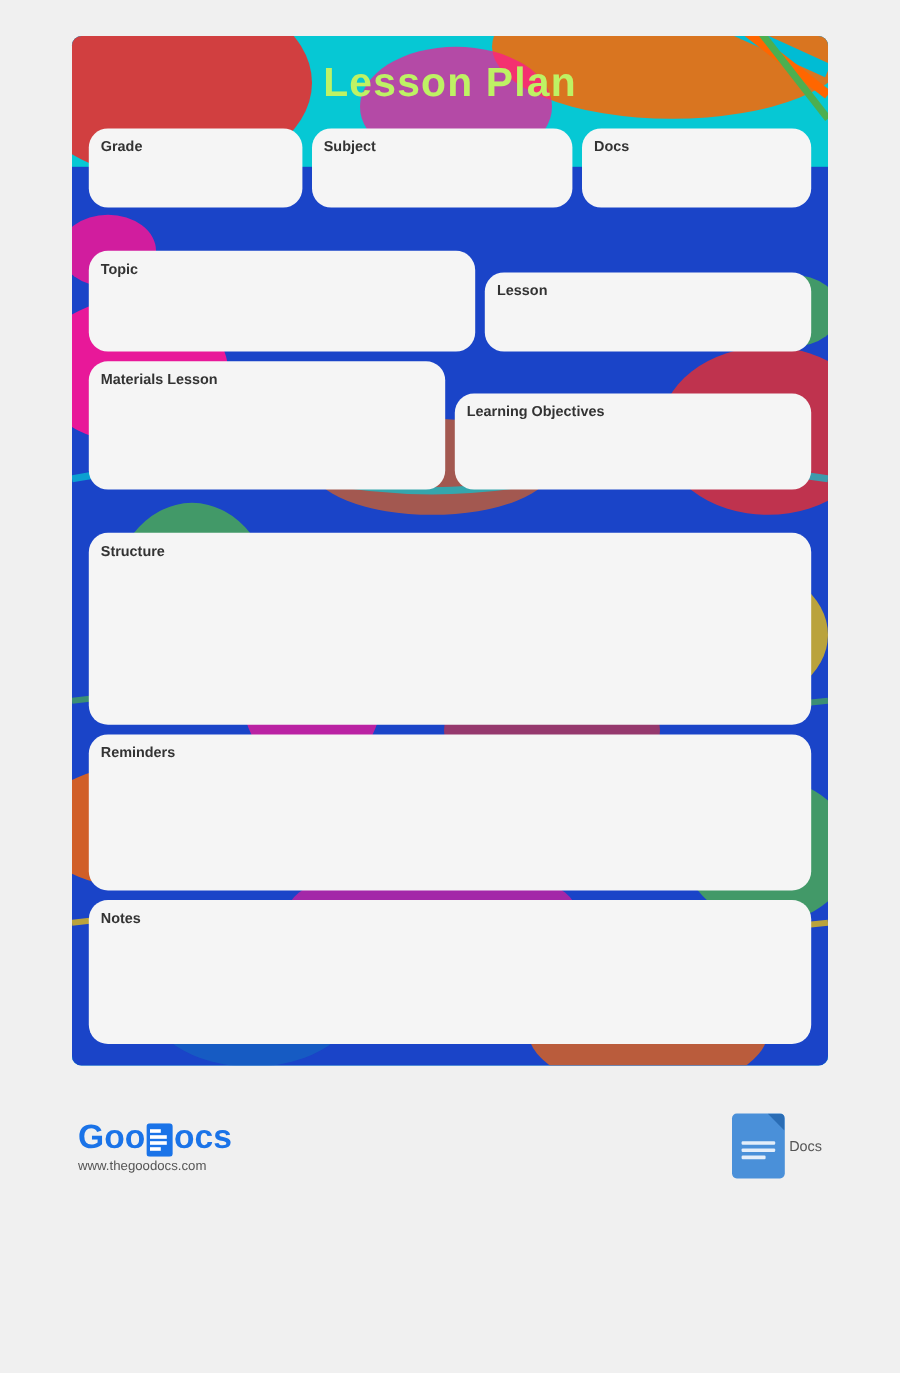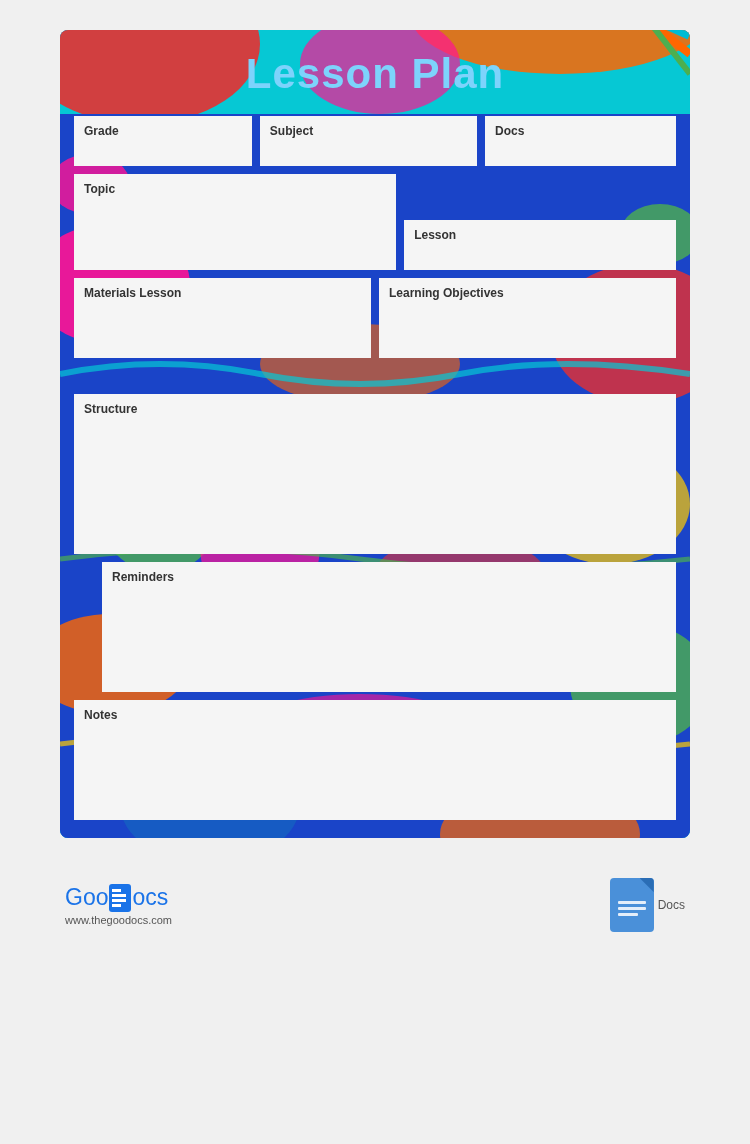--- a/index.html
+++ b/index.html
@@ -34,24 +34,24 @@
     
     .card-header {
       position: relative;
       z-index: 1;
       text-align: center;
       padding: 12px 10px 14px;
       background: transparent;
     }
 
     .card-title {
-      font-size: 42px;
+      font-size: 34px;
       font-weight: 900;
       font-family: 'Arial Black', Arial, sans-serif;
-      color: #7dd3fc;
+      color: #bef264;
       letter-spacing: 1px;
       text-shadow: none;
     }
 
     
     .card-content {
       position: relative;
       z-index: 1;
       display: flex;
       flex-direction: column;
@@ -59,47 +59,47 @@
       padding: 4px 6px 10px;
     }
 
     .row {
       display: flex;
       gap: 8px;
     }
 
     .field-box {
       background: #f5f5f5;
-      border-radius: 0;
-      padding: 8px 10px 2px;
+      border-radius: 16px;
+      padding: 8px 10px 18px;
       flex: 1;
     }
 
     .field-label {
       font-size: 12px;
       font-weight: bold;
       color: #333;
       margin-bottom: 6px;
       display: block;
     }
 
     .field-content {
       min-height: 20px;
     }
 
     
     .field-grade { flex: 1.2; }
     .field-subject { flex: 1.5; }
     .field-date { flex: 1.3; }
 
-    .field-topic { flex: 1.2; }
+    .field-topic { flex: 1.2; margin-top: 28px; }
     .field-lesson { flex: 1; margin-top: 46px; }
 
     .field-materials { flex: 1; min-height: 80px; }
-    .field-learning { flex: 1; min-height: 80px; }
+    .field-learning { flex: 1; min-height: 80px; margin-top: 27px; }
 
     .field-structure {
       min-height: 160px;
       margin-top: 28px;
     }
 
     .field-reminders {
       min-height: 130px;
     }
 
@@ -124,22 +124,22 @@
       align-items: center;
       padding: 10px 5px;
     }
 
     .footer-logo-section {
       display: flex;
       flex-direction: column;
     }
 
     .footer-logo-text {
-      font-size: 23px;
-      font-weight: normal;
+      font-size: 28px;
+      font-weight: bold;
     }
 
     .footer-logo-text .goo {
       color: #1a73e8;
     }
 
     .footer-logo-text .d-letter {
       color: #ea4335;
       position: relative;
       display: inline-block;
@@ -289,21 +289,21 @@
       </div>
 
       <div class="row">
         <div class="field-box field-structure" style="width:100%;">
           <span class="field-label">Structure</span>
           <div class="field-content"></div>
         </div>
       </div>
 
       <div class="row">
-        <div class="field-box field-reminders" style="width:100%;margin-left:28px;">
+        <div class="field-box field-reminders" style="width:100%;">
           <span class="field-label">Reminders</span>
           <div class="field-content"></div>
         </div>
       </div>
 
       <div class="row">
         <div class="field-box field-notes" style="width:100%;">
           <span class="field-label">Notes</span>
           <div class="field-content"></div>
         </div>

